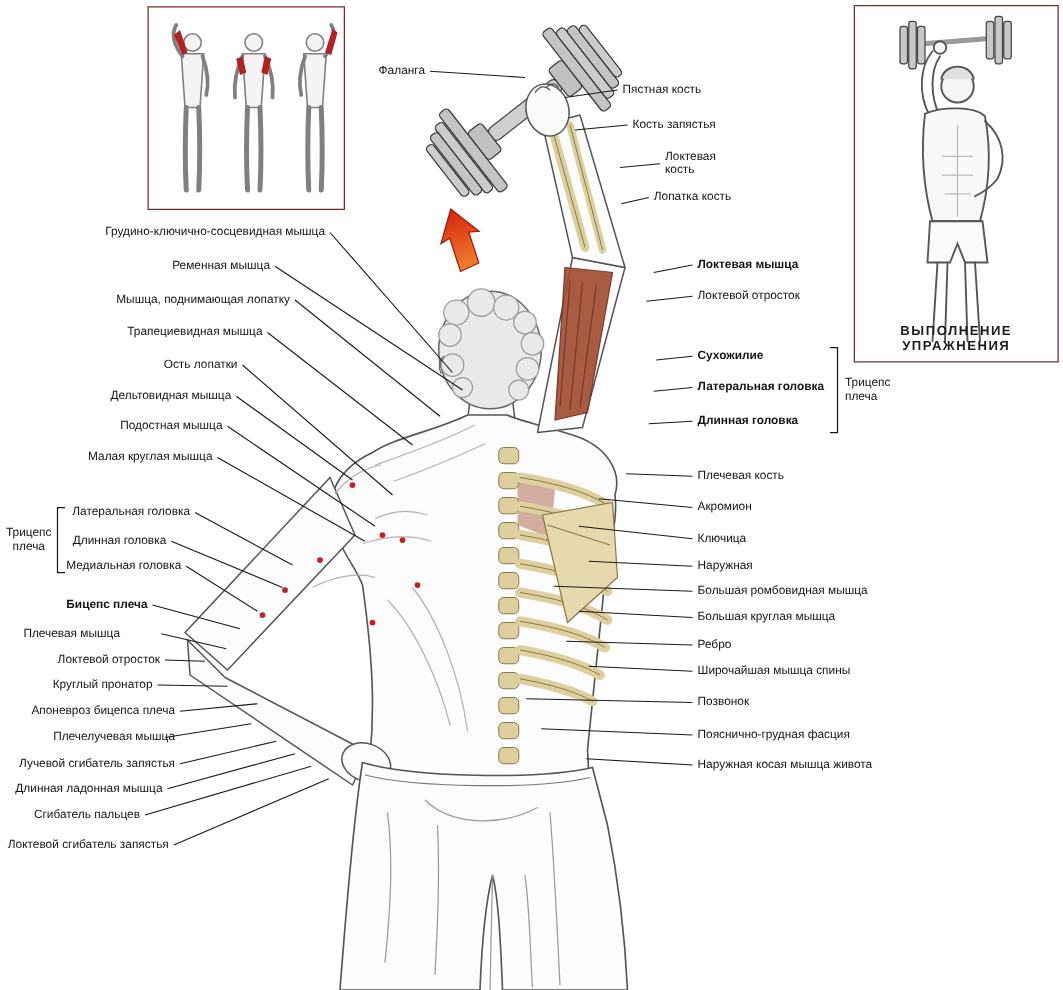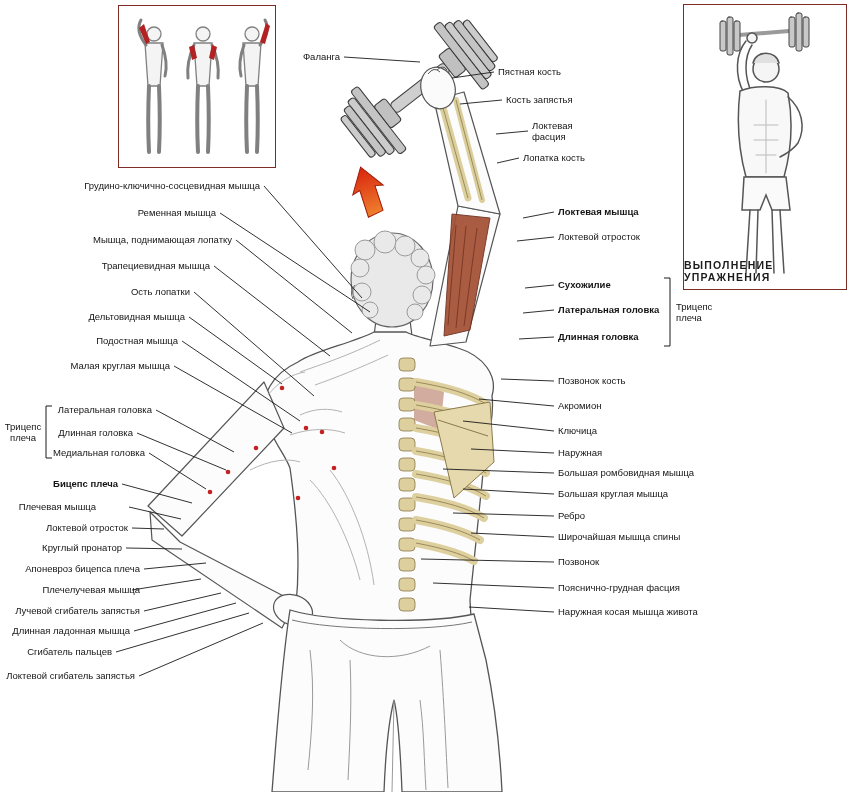--- a/index.html
+++ b/index.html
@@ -8,21 +8,21 @@
   #canvas { position:relative; width:850px; height:792px; background:#ffffff; overflow:hidden; }
   #art { position:absolute; left:0; top:0; }
   .lbl { position:absolute; font-size:9.5px; color:#141414; white-space:nowrap;
          transform:translateY(-50%); line-height:1.2; }
   .lbl.r { text-align:center; }
   .lbl.b { font-weight:bold; }
   .lbl.wrap { white-space:normal; }
   .inset { position:absolute; border:1.5px solid #7e2a26; background:#ffffff; }
   #inset-overview { left:118px; top:5px; width:158px; height:163px; }
   #inset-exercise { left:683px; top:4px; width:164px; height:286px; }
-  .caption { position:absolute; left:0; right:0; bottom:6px; text-align:left;
+  .caption { position:absolute; left:0; right:0; bottom:6px; text-align:center;
              font-size:10.5px; font-weight:bold; color:#1c1c1c; letter-spacing:1.2px;
              word-spacing:5px; }
 </style>
 </head>
 <body>
 
 <div id="canvas">
 
   <svg id="art" width="850" height="792" viewBox="0 0 850 792">
     <defs>
@@ -200,21 +200,21 @@
 
     <g fill="none" stroke="#1a1a1a" stroke-width="1">
       <path d="M52,406 L46,406 L46,458 L52,458"></path>
       <path d="M664,278 L670,278 L670,346 L664,346"></path>
     </g>
   </svg>
 
   <div class="lbl r" style="right:510px;top:57px">Фаланга</div>
   <div class="lbl" style="left:498px;top:72px">Пястная кость</div>
   <div class="lbl" style="left:506px;top:100px">Кость запястья</div>
-  <div class="lbl wrap" style="left:532px;top:131px;width:56px">Локтевая фасция</div>
+  <div class="lbl wrap" style="left:532px;top:131px;width:56px">Локтевая кость</div>
   <div class="lbl" style="left:523px;top:158px">Лопатка кость</div>
 
   <div class="lbl r" style="right:590px;top:186px">Грудино-ключично-сосцевидная мышца</div>
   <div class="lbl r" style="right:634px;top:213px">Ременная мышца</div>
   <div class="lbl r" style="right:618px;top:240px">Мышца, поднимающая лопатку</div>
   <div class="lbl r" style="right:640px;top:266px">Трапециевидная мышца</div>
   <div class="lbl r" style="right:660px;top:292px">Ость лопатки</div>
   <div class="lbl r" style="right:665px;top:317px">Дельтовидная мышца</div>
   <div class="lbl r" style="right:672px;top:341px">Подостная мышца</div>
   <div class="lbl r" style="right:680px;top:366px">Малая круглая мышца</div>
@@ -232,21 +232,21 @@
   <div class="lbl r" style="right:738px;top:652px">Сгибатель пальцев</div>
   <div class="lbl r" style="right:715px;top:676px">Локтевой сгибатель запястья</div>
 
   <div class="lbl wrap" style="left:2px;top:432px;width:42px;text-align:center">Трицепс плеча</div>
 
   <div class="lbl b" style="left:558px;top:212px">Локтевая мышца</div>
   <div class="lbl" style="left:558px;top:237px">Локтевой отросток</div>
   <div class="lbl b" style="left:558px;top:285px">Сухожилие</div>
   <div class="lbl b" style="left:558px;top:310px">Латеральная головка</div>
   <div class="lbl b" style="left:558px;top:337px">Длинная головка</div>
-  <div class="lbl" style="left:558px;top:381px">Позвонок кость</div>
+  <div class="lbl" style="left:558px;top:381px">Плечевая кость</div>
   <div class="lbl" style="left:558px;top:406px">Акромион</div>
   <div class="lbl" style="left:558px;top:431px">Ключица</div>
   <div class="lbl" style="left:558px;top:453px">Наружная</div>
   <div class="lbl" style="left:558px;top:473px">Большая ромбовидная мышца</div>
   <div class="lbl" style="left:558px;top:494px">Большая круглая мышца</div>
   <div class="lbl" style="left:558px;top:516px">Ребро</div>
   <div class="lbl" style="left:558px;top:537px">Широчайшая мышца спины</div>
   <div class="lbl" style="left:558px;top:562px">Позвонок</div>
   <div class="lbl" style="left:558px;top:588px">Пояснично-грудная фасция</div>
   <div class="lbl" style="left:558px;top:612px">Наружная косая мышца живота</div>

